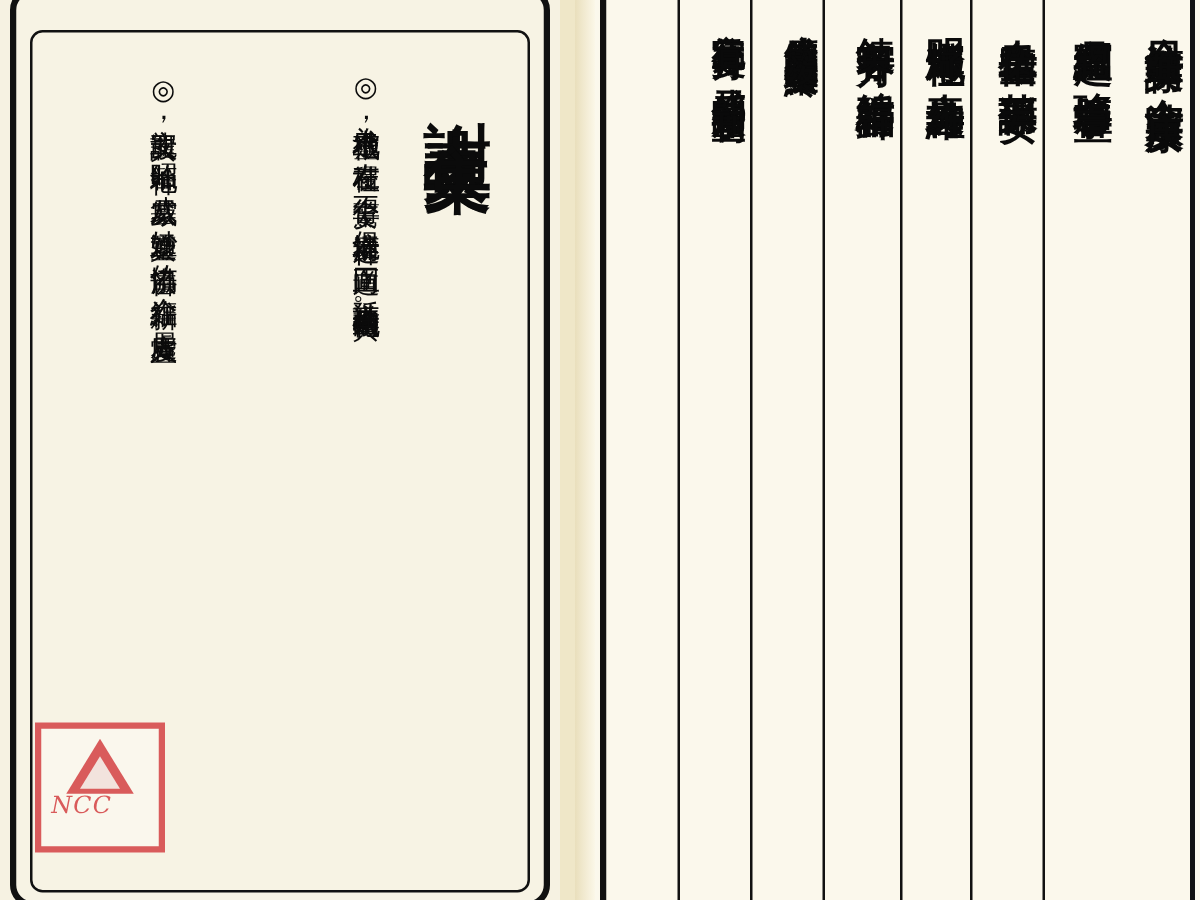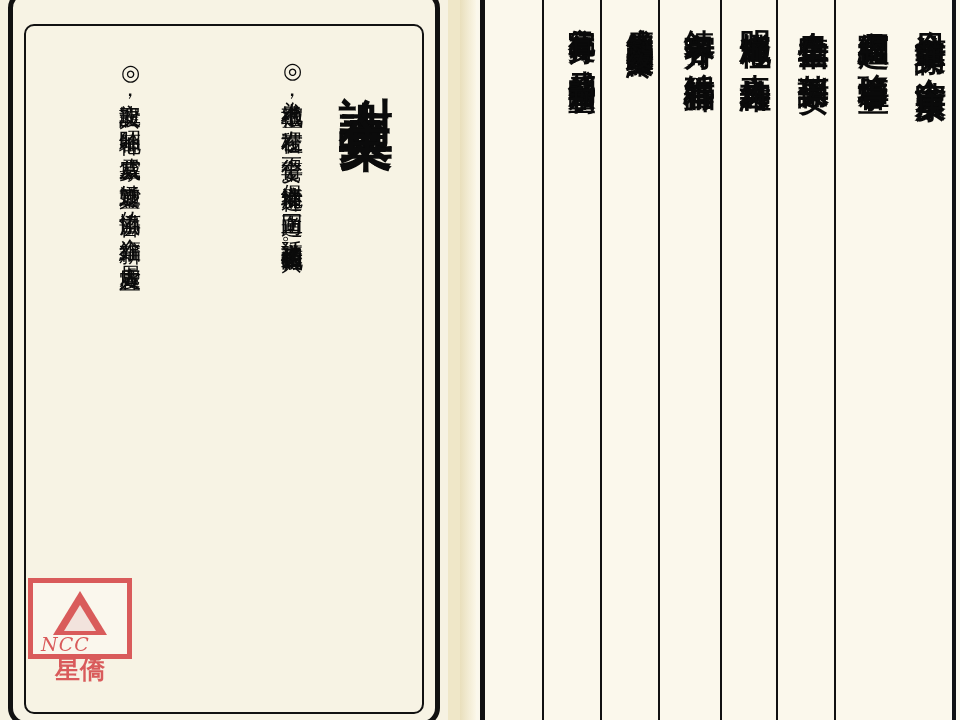--- a/index.html
+++ b/index.html
@@ -106,21 +106,21 @@
     top: 60px;
     height: 610px;
   }
 
   
   .stamp {
     position: absolute;
     left: 28px;
     top: 578px;
     width: 104px;
-    height: 81px;
+    height: 104px;
     border: 5px solid #d95b5b;
     box-sizing: border-box;
     background: rgba(255,255,255,0.35);
   }
   .stamp .tri {
     position: absolute;
     left: 50%;
     top: 8px;
     transform: translateX(-50%);
     width: 0; height: 0;
@@ -243,21 +243,20 @@
     <div class="vtext title-main">謝土真文集</div>
 
     <div class="vtext para para-1">◎為求土地祇靈，左社右稷，不得妄驚，保境清泰迎祥，回向正道，延請高功道士祭祀的儀典。</div>
 
     <div class="vtext para para-2">◎安龍設典，昭答地神，八威雲篆，妙通真鑒，佑協洪音，介福維新，居處慶宜人。</div>
 
     <div class="stamp">
       <div class="tri"></div>
       <div class="tri-inner"></div>
       <div class="ncc">NCC</div>
-      <div class="cn">星僑</div>
     </div>
   </div>
 
   <div class="gutter-left"></div>
   <div class="gutter-shadow"></div>
 
   <div class="leaf-right">
     <div class="frame"></div>
     <div class="cols">
 

